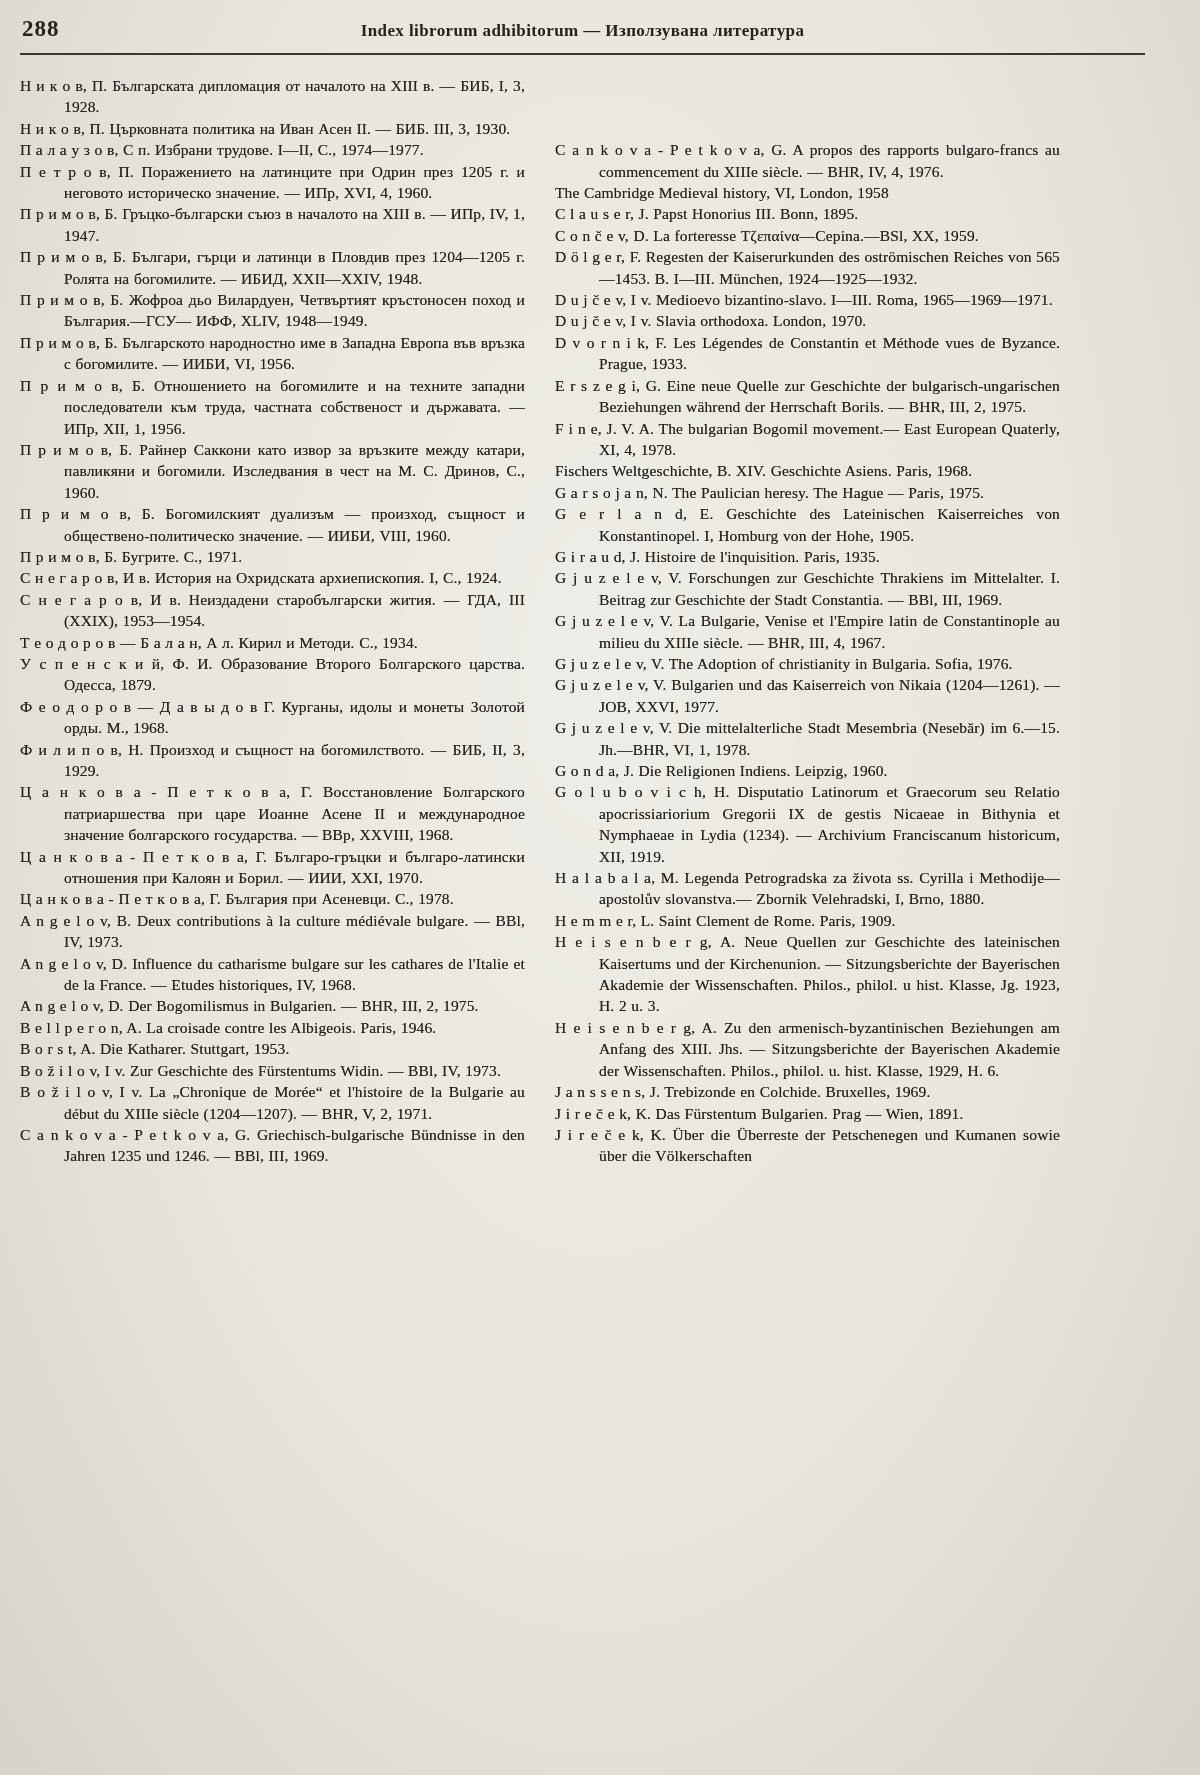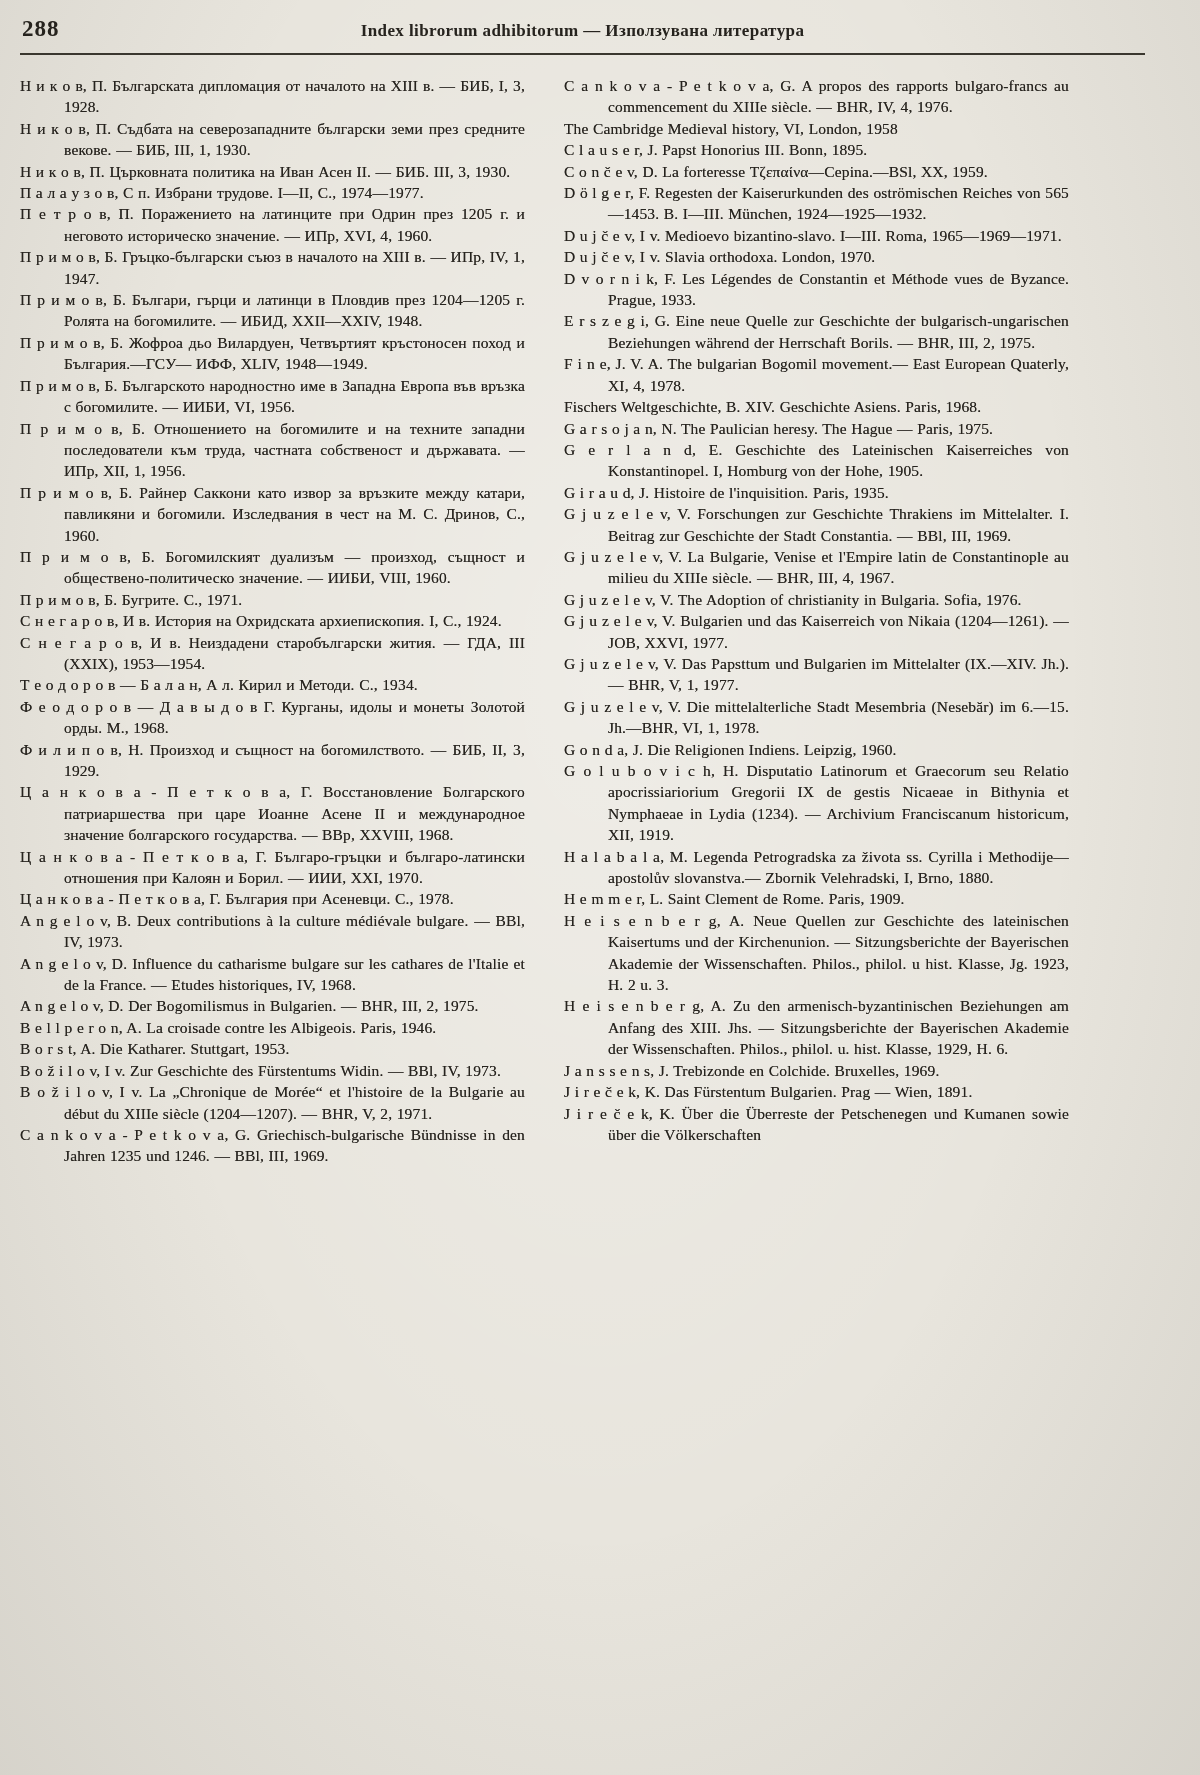--- a/index.html
+++ b/index.html
@@ -36,21 +36,22 @@
     letter-spacing: 0.4px;
     padding-top: 5px;
   }
   hr.header-rule {
     border: 0;
     border-top: 2px solid #3a372f;
     margin: 3px 0 20px 0;
   }
   .columns {
     display: flex;
-    gap: 39px;
+    gap: 30px;
+    align-items: flex-end;
   }
   .column {
     width: 505px;
     flex: 0 0 505px;
   }
   .entry {
     margin: 0;
     padding-left: 44px;
     text-indent: -44px;
     text-align: justify;
@@ -70,35 +71,35 @@
     <span class="page-number">288</span>
     <span class="header-title">Index librorum adhibitorum — Използувана литература</span>
   </header>
 
   <hr class="header-rule">
 
   <main class="columns">
 
     <section class="column">
       <p class="entry">Н и к о в, П. Българската дипломация от началото на XIII в. — БИБ, I, 3, 1928.</p>
-        <p class="entry">Н и к о в, П. Съдбата на северозападните български земи през средните векове. — БИБ, III, 1, 1930.</p>
         <p class="entry">Н и к о в, П. Църковната политика на Иван Асен II. — БИБ. III, 3, 1930.</p>
         <p class="entry">П а л а у з о в, С п. Избрани трудове. I—II, С., 1974—1977.</p>
         <p class="entry">П е т р о в, П. Поражението на латинците при Одрин през 1205 г. и неговото историческо значение. — ИПр, XVI, 4, 1960.</p>
         <p class="entry">П р и м о в, Б. Гръцко-български съюз в началото на XIII в. — ИПр, IV, 1, 1947.</p>
         <p class="entry">П р и м о в, Б. Българи, гърци и латинци в Пловдив през 1204—1205 г. Ролята на богомилите. — ИБИД, XXII—XXIV, 1948.</p>
         <p class="entry">П р и м о в, Б. Жофроа дьо Вилардуен, Четвъртият кръстоносен поход и България.—ГСУ— ИФФ, XLIV, 1948—1949.</p>
         <p class="entry">П р и м о в, Б. Българското народностно име в Западна Европа във връзка с богомилите. — ИИБИ, VI, 1956.</p>
         <p class="entry">П р и м о в, Б. Отношението на богомилите и на техните западни последователи към труда, частната собственост и държавата. — ИПр, XII, 1, 1956.</p>
         <p class="entry">П р и м о в, Б. Райнер Саккони като извор за връзките между катари, павликяни и богомили. Изследвания в чест на М. С. Дринов, С., 1960.</p>
         <p class="entry">П р и м о в, Б. Богомилският дуализъм — произход, същност и обществено-политическо значение. — ИИБИ, VIII, 1960.</p>
         <p class="entry">П р и м о в, Б. Бугрите. С., 1971.</p>
         <p class="entry">С н е г а р о в, И в. История на Охридската архиепископия. I, С., 1924.</p>
         <p class="entry">С н е г а р о в, И в. Неиздадени старобългарски жития. — ГДА, III (XXIX), 1953—1954.</p>
         <p class="entry">Т е о д о р о в — Б а л а н, А л. Кирил и Методи. С., 1934.</p>
+        <p class="entry">У с п е н с к и й, Ф. И. Образование Второго Болгарского царства. Одесса, 1879.</p>
         <p class="entry">Ф е о д о р о в — Д а в ы д о в  Г. Курганы, идолы и монеты Золотой орды. М., 1968.</p>
         <p class="entry">Ф и л и п о в, Н. Произход и същност на богомилството. — БИБ, II, 3, 1929.</p>
         <p class="entry">Ц а н к о в а - П е т к о в а, Г. Восстановление Болгарского патриаршества при царе Иоанне Асене II и международное значение болгарского государства. — ВВр, XXVIII, 1968.</p>
         <p class="entry">Ц а н к о в а - П е т к о в а, Г. Българо-гръцки и българо-латински отношения при Калоян и Борил. — ИИИ, XXI, 1970.</p>
         <p class="entry">Ц а н к о в а - П е т к о в а, Г. България при Асеневци. С., 1978.</p>
         <p class="entry">A n g e l o v, B. Deux contributions à la culture médiévale bulgare. — BBl, IV, 1973.</p>
         <p class="entry">A n g e l o v, D. Influence du catharisme bulgare sur les cathares de l'Italie et de la France. — Etudes historiques, IV, 1968.</p>
         <p class="entry">A n g e l o v, D. Der Bogomilismus in Bulgarien. — BHR, III, 2, 1975.</p>
         <p class="entry">B e l l p e r o n, A. La croisade contre les Albigeois. Paris, 1946.</p>
         <p class="entry">B o r s t, A. Die Katharer. Stuttgart, 1953.</p>
@@ -119,21 +120,20 @@
         <p class="entry">E r s z e g i, G. Eine neue Quelle zur Geschichte der bulgarisch-ungarischen Beziehungen während der Herrschaft Borils. — BHR, III, 2, 1975.</p>
         <p class="entry">F i n e, J. V. A. The bulgarian Bogomil movement.— East European Quaterly, XI, 4, 1978.</p>
         <p class="entry">Fischers Weltgeschichte, B. XIV. Geschichte Asiens. Paris, 1968.</p>
         <p class="entry">G a r s o j a n, N. The Paulician heresy. The Hague — Paris, 1975.</p>
         <p class="entry">G e r l a n d, E. Geschichte des Lateinischen Kaiserreiches von Konstantinopel. I, Homburg von der Hohe, 1905.</p>
         <p class="entry">G i r a u d, J. Histoire de l'inquisition. Paris, 1935.</p>
         <p class="entry">G j u z e l e v, V. Forschungen zur Geschichte Thrakiens im Mittelalter. I. Beitrag zur Geschichte der Stadt Constantia. — BBl, III, 1969.</p>
         <p class="entry">G j u z e l e v, V. La Bulgarie, Venise et l'Empire latin de Constantinople au milieu du XIIIe siècle. — BHR, III, 4, 1967.</p>
         <p class="entry">G j u z e l e v, V. The Adoption of christianity in Bulgaria. Sofia, 1976.</p>
         <p class="entry">G j u z e l e v, V. Bulgarien und das Kaiserreich von Nikaia (1204—1261). — JOB, XXVI, 1977.</p>
-        <p class="entry">G j u z e l e v, V. Das Papsttum und Bulgarien im Mittelalter (IX.—XIV. Jh.). — BHR, V, 1, 1977.</p>
         <p class="entry">G j u z e l e v, V. Die mittelalterliche Stadt Mesembria (Nesebăr) im 6.—15. Jh.—BHR, VI, 1, 1978.</p>
         <p class="entry">G o n d a, J. Die Religionen Indiens. Leipzig, 1960.</p>
         <p class="entry">G o l u b o v i c h, H. Disputatio Latinorum et Graecorum seu Relatio apocrissiariorium Gregorii IX de gestis Nicaeae in Bithynia et Nymphaeae in Lydia (1234). — Archivium Franciscanum historicum, XII, 1919.</p>
         <p class="entry">H a l a b a l a, M. Legenda Petrogradska za života ss. Cyrilla i Methodije—apostolův slovanstva.— Zbornik Velehradski, I, Brno, 1880.</p>
         <p class="entry">H e m m e r, L. Saint Clement de Rome. Paris, 1909.</p>
         <p class="entry">H e i s e n b e r g, A. Neue Quellen zur Geschichte des lateinischen Kaisertums und der Kirchenunion. — Sitzungsberichte der Bayerischen Akademie der Wissenschaften. Philos., philol. u hist. Klasse, Jg. 1923, H. 2 u. 3.</p>
         <p class="entry">H e i s e n b e r g, A. Zu den armenisch-byzantinischen Beziehungen am Anfang des XIII. Jhs. — Sitzungsberichte der Bayerischen Akademie der Wissenschaften. Philos., philol. u. hist. Klasse, 1929, H. 6.</p>
         <p class="entry">J a n s s e n s, J. Trebizonde en Colchide. Bruxelles, 1969.</p>
         <p class="entry">J i r e č e k, K. Das Fürstentum Bulgarien. Prag — Wien, 1891.</p>
         <p class="entry">J i r e č e k, K. Über die Überreste der Petschenegen und Kumanen sowie über die Völkerschaften</p>

